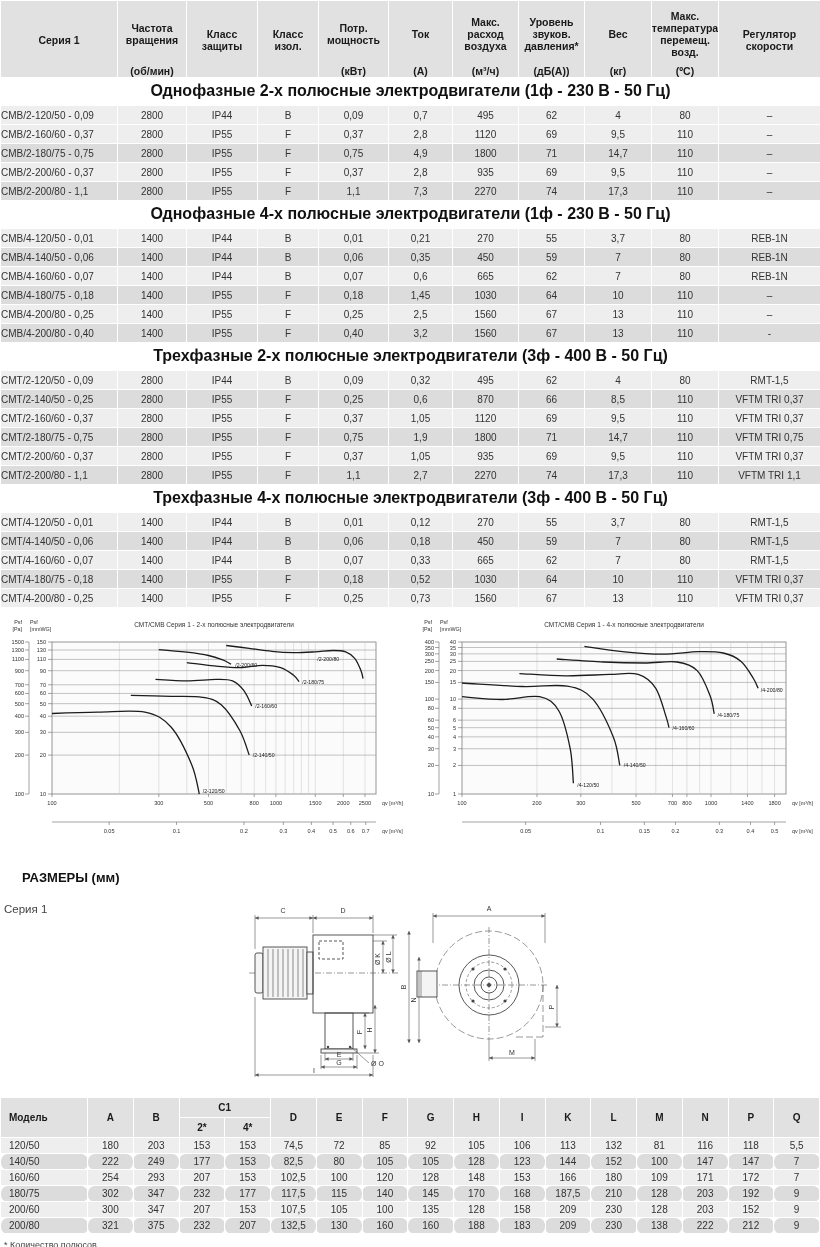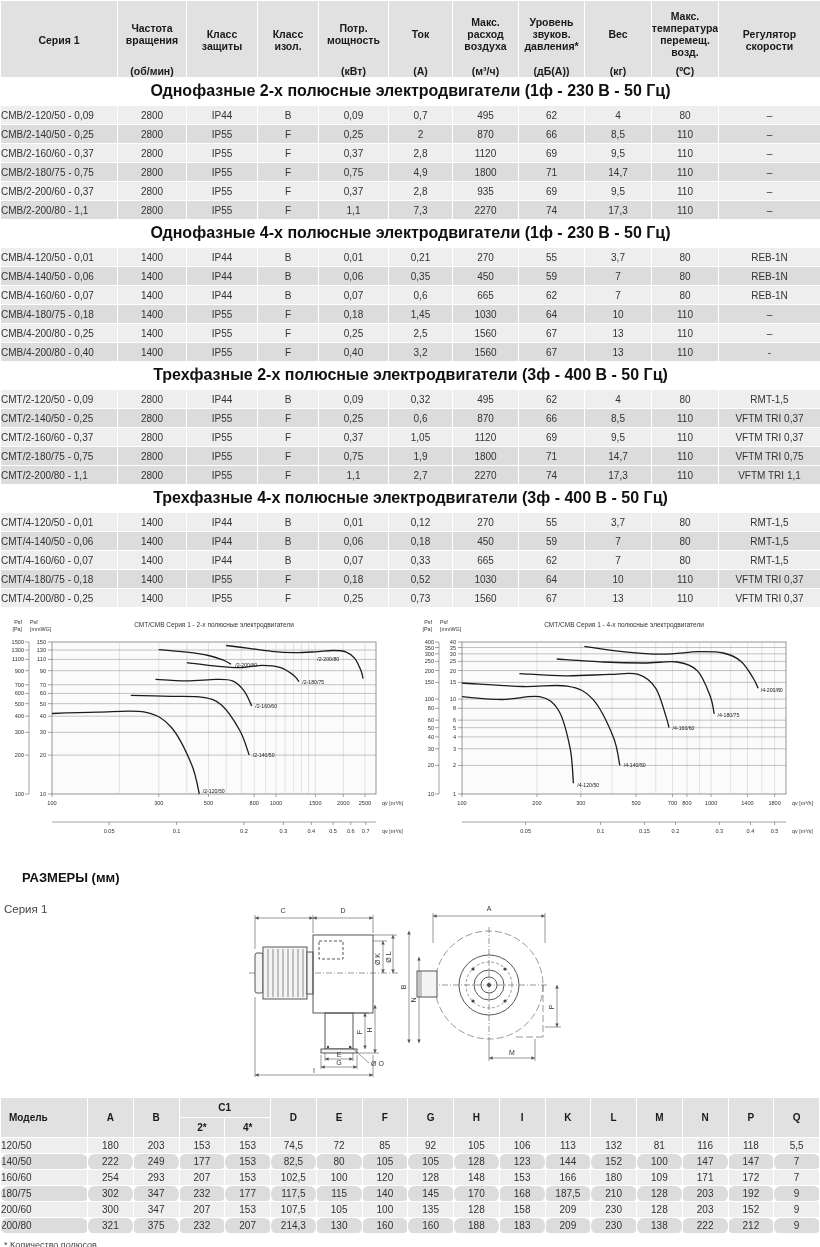--- a/index.html
+++ b/index.html
@@ -39,21 +39,21 @@
   .dln{stroke:#555;stroke-width:.6;fill:none;}
   .dso{stroke:#444;stroke-width:.9;fill:none;}
   .dsf{stroke:#444;stroke-width:.9;fill:#f4f4f4;}
 
   
   .dims{margin-top:14px;}
   .dims td,.dims th{border:1px solid #fff;font-size:10px;text-align:center;padding:0 2px;white-space:nowrap;overflow:hidden;}
   .dims th{background:#e2e1e1;font-weight:bold;color:#1a1a1a;height:19px;}
   .dims th.model{text-align:left;padding-left:8px;}
   .dims td{height:15px;color:#333;}
-  .dims td.model{text-align:left;padding-left:0;}
+  .dims td.model{text-align:left;padding-left:8px;}
   .dims .r-light td{background:#efeeee;}
   .dims .r-dark td{background:#dcdcdc;border-radius:7px;}
   .footnote{font-size:9px;color:#444;margin:6px 0 0 4px;}
 </style>
 </head>
 <body>
 
 <div class="page">
 
   <table class="spec">
@@ -150,33 +150,20 @@
           <td>IP44</td>
           <td>B</td>
           <td>0,09</td>
           <td>0,7</td>
           <td>495</td>
           <td>62</td>
           <td>4</td>
           <td>80</td>
           <td>–</td>
         </tr>
-        <tr class="r-dark">
-          <td class="model">CMB/2-140/50 - 0,25</td>
-          <td>2800</td>
-          <td>IP55</td>
-          <td>F</td>
-          <td>0,25</td>
-          <td>2</td>
-          <td>870</td>
-          <td>66</td>
-          <td>8,5</td>
-          <td>110</td>
-          <td>–</td>
-        </tr>
         <tr class="r-light">
           <td class="model">CMB/2-160/60 - 0,37</td>
           <td>2800</td>
           <td>IP55</td>
           <td>F</td>
           <td>0,37</td>
           <td>2,8</td>
           <td>1120</td>
           <td>69</td>
           <td>9,5</td>
@@ -350,20 +337,33 @@
           <td>2800</td>
           <td>IP55</td>
           <td>F</td>
           <td>0,75</td>
           <td>1,9</td>
           <td>1800</td>
           <td>71</td>
           <td>14,7</td>
           <td>110</td>
           <td>VFTM TRI 0,75</td>
+        </tr>
+        <tr class="r-light">
+          <td class="model">CMT/2-200/60 - 0,37</td>
+          <td>2800</td>
+          <td>IP55</td>
+          <td>F</td>
+          <td>0,37</td>
+          <td>1,05</td>
+          <td>935</td>
+          <td>69</td>
+          <td>9,5</td>
+          <td>110</td>
+          <td>VFTM TRI 0,37</td>
         </tr>
         <tr class="r-dark">
           <td class="model">CMT/2-200/80 - 1,1</td>
           <td>2800</td>
           <td>IP55</td>
           <td>F</td>
           <td>1,1</td>
           <td>2,7</td>
           <td>2270</td>
           <td>74</td>
@@ -946,21 +946,21 @@
           <td>203</td>
           <td>152</td>
           <td>9</td>
         </tr>
         <tr class="r-dark">
           <td class="model">200/80</td>
           <td>321</td>
           <td>375</td>
           <td>232</td>
           <td>207</td>
-          <td>214,3</td>
+          <td>132,5</td>
           <td>130</td>
           <td>160</td>
           <td>160</td>
           <td>188</td>
           <td>183</td>
           <td>209</td>
           <td>230</td>
           <td>138</td>
           <td>222</td>
           <td>212</td>

